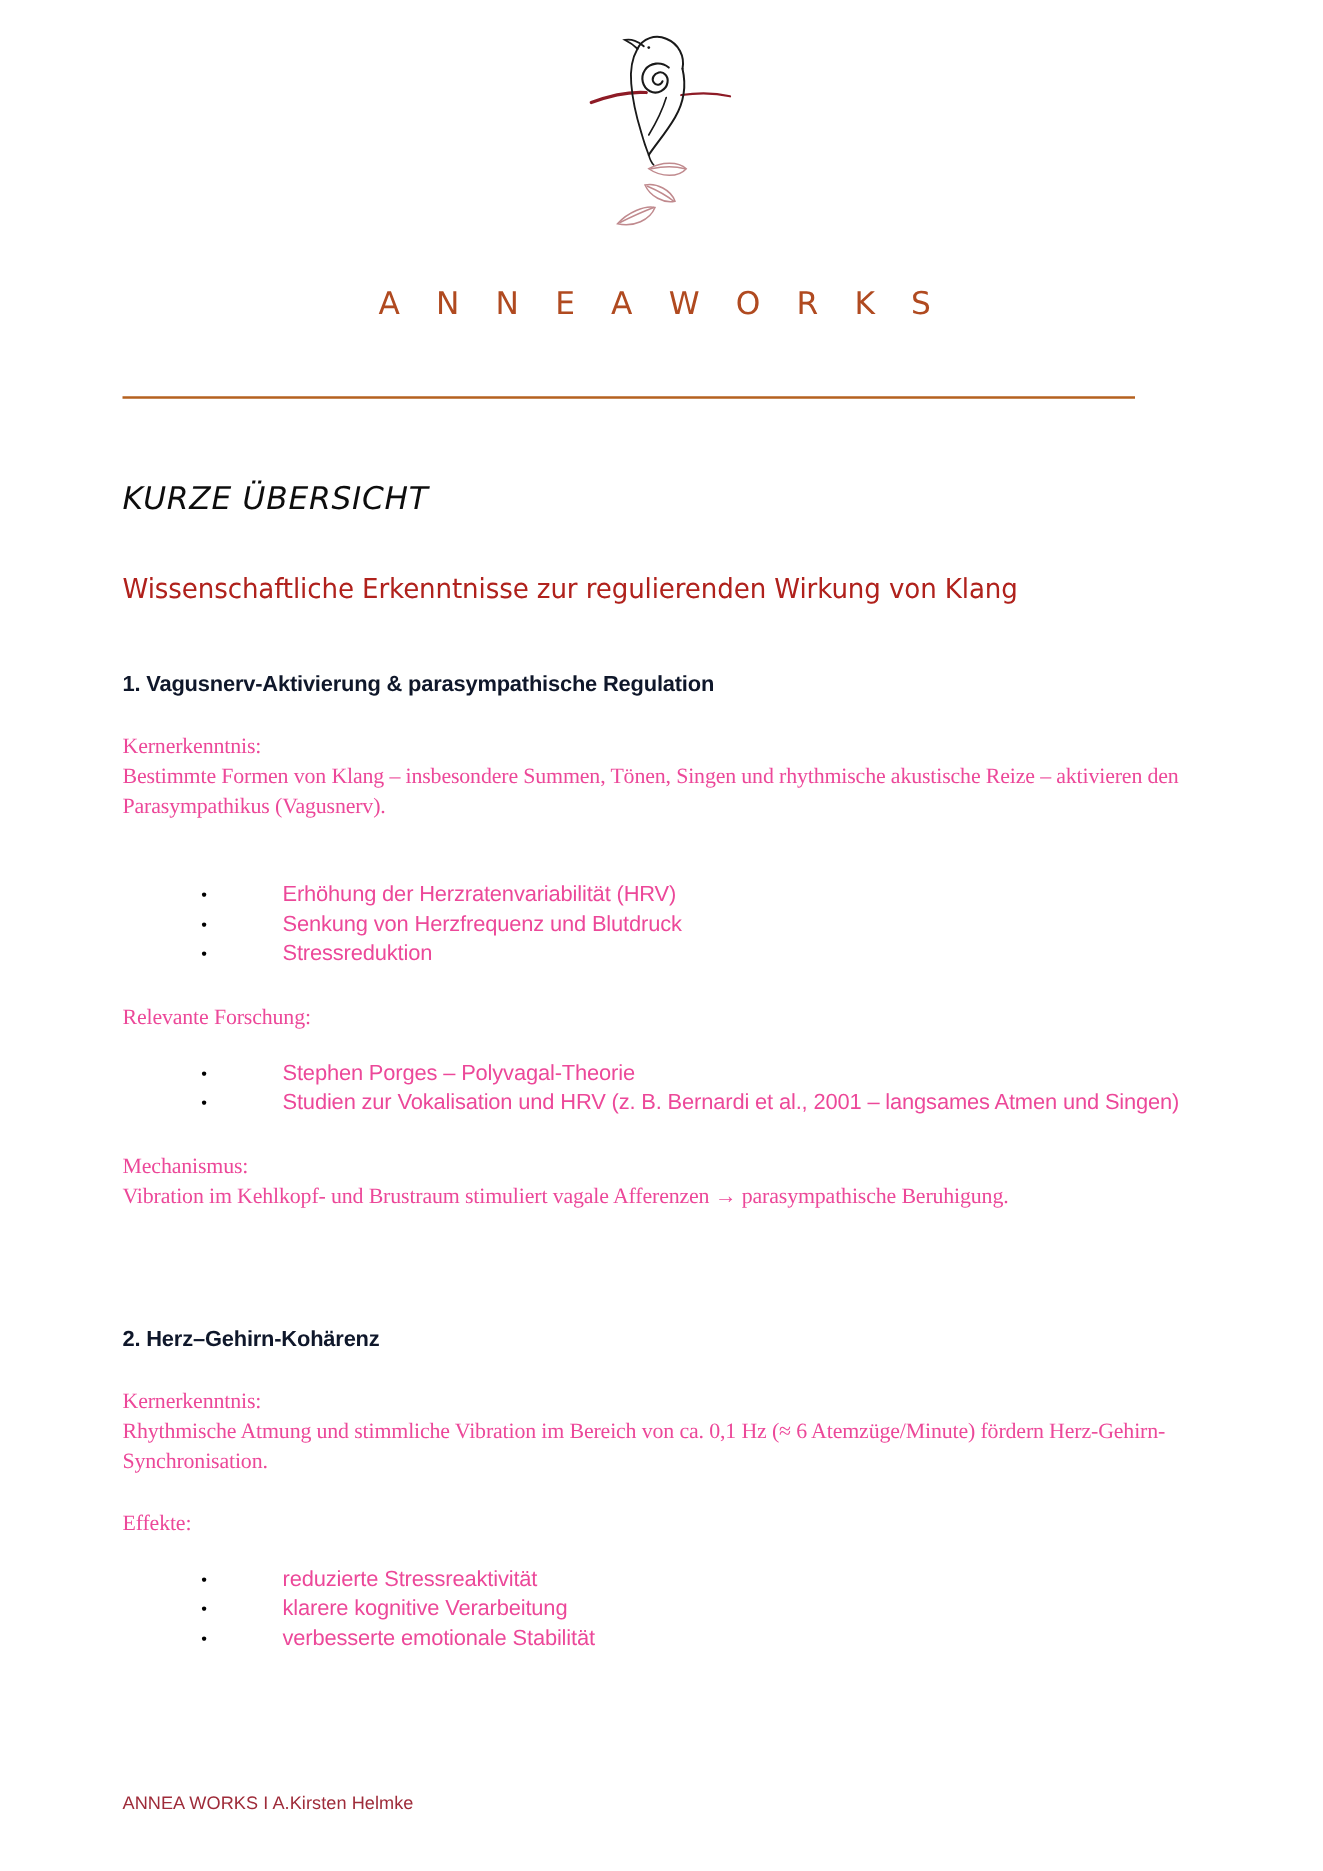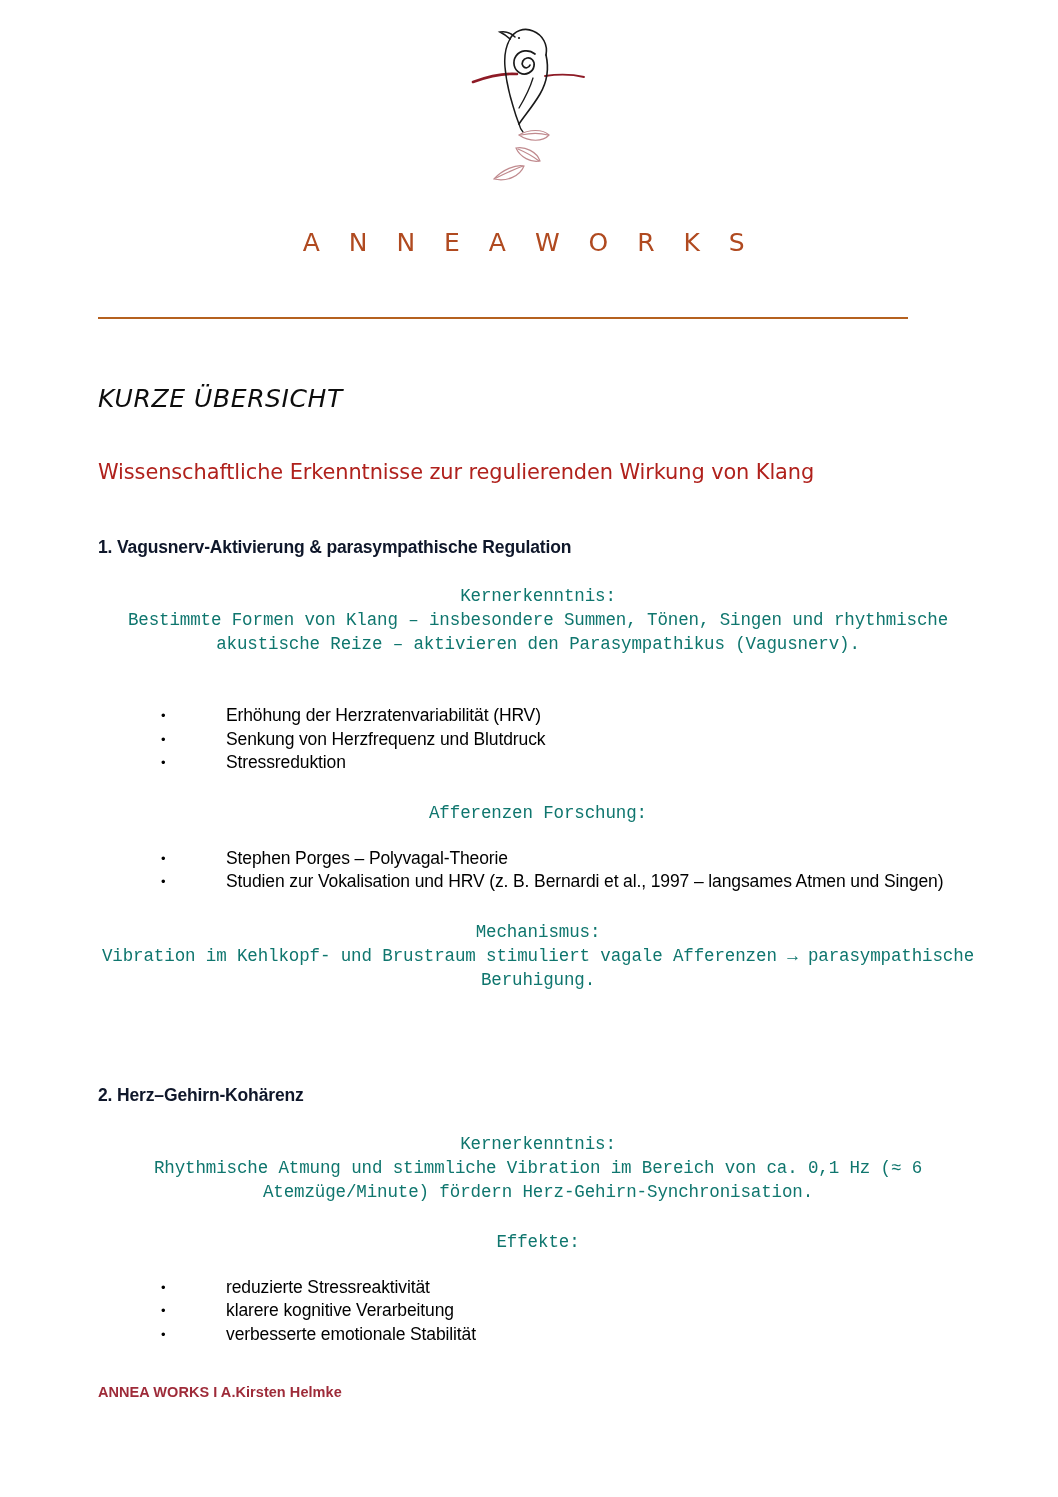--- a/index.html
+++ b/index.html
@@ -109,66 +109,65 @@
     font-family: "Liberation Sans", sans-serif;
     font-size: 17.5px;
     font-weight: bold;
     letter-spacing: -0.15px;
     color: #0f172a;
     line-height: 22px;
   }
 
   p.para {
     margin: 0;
-    font-family: Liberation Mono, monospace;
+    font-family: Liberation Serif, serif;
     font-size: 17.5px;
     font-weight: normal;
     line-height: 24px;
-    color: #0f766e;
+    color: #ec4899;
     letter-spacing: -0.12px;
-    text-align: center;
   }
 
   .gap-sm  { height: 22px; }
   .gap-md  { height: 26px; }
   .gap-xxl { height: 92px; }
 
   ul.bullets {
     margin: 0;
     padding: 0;
     list-style: none;
   }
   ul.bullets > li {
     position: relative;
     margin: 0;
     padding-left: 128px;
     font-family: "Liberation Sans", sans-serif;
     font-size: 17.5px;
     line-height: 23.5px;
     letter-spacing: -0.12px;
-    color: #000000;
+    color: #ec4899;
   }
   ul.bullets > li::before {
     content: "\2022";
     position: absolute;
     left: 63px;
     top: 0;
     font-size: 13px;
     line-height: 23.5px;
     color: #000;
   }
 
   
   .footer {
     position: absolute;
     left: 98px;
-    top: 1384px;
+    top: 1435px;
     font-family: "Liberation Sans", sans-serif;
     font-size: 14.5px;
-    font-weight: bold;
+    font-weight: normal;
     letter-spacing: 0.05px;
     color: #9e2b39;
     white-space: nowrap;
   }
 </style>
 </head>
 <body>
 
 <div class="page">
 
@@ -231,27 +230,27 @@
     <div class="gap-sm"></div>
 
     <ul class="bullets">
       <li>Erhöhung der Herzratenvariabilität (HRV)</li>
       <li>Senkung von Herzfrequenz und Blutdruck</li>
       <li>Stressreduktion</li>
     </ul>
 
     <div class="gap-md"></div>
 
-    <p class="para">Afferenzen Forschung:</p>
+    <p class="para">Relevante Forschung:</p>
 
     <div class="gap-sm"></div>
 
     <ul class="bullets">
       <li>Stephen Porges – Polyvagal-Theorie</li>
-      <li>Studien zur Vokalisation und HRV (z. B. Bernardi et al., 1997 – langsames Atmen und Singen)</li>
+      <li>Studien zur Vokalisation und HRV (z. B. Bernardi et al., 2001 – langsames Atmen und Singen)</li>
     </ul>
 
     <div class="gap-md"></div>
 
     <p class="para">Mechanismus:</p>
     <p class="para">Vibration im Kehlkopf- und Brustraum stimuliert vagale Afferenzen → parasympathische Beruhigung.</p>
 
     <div class="gap-xxl"></div>
 
     <h2 class="section-heading">2. Herz–Gehirn-Kohärenz</h2>

